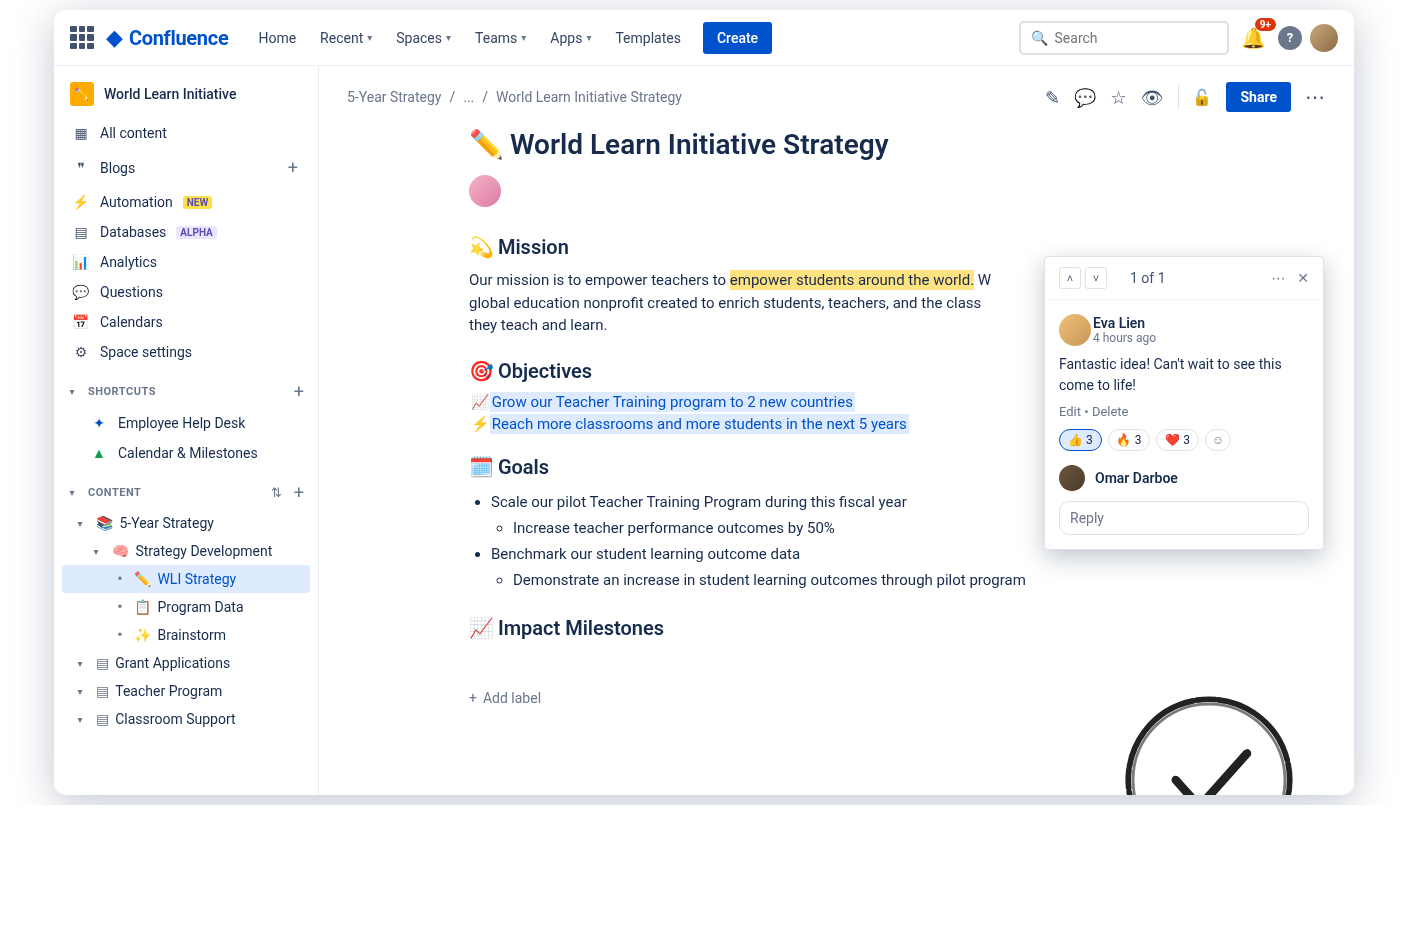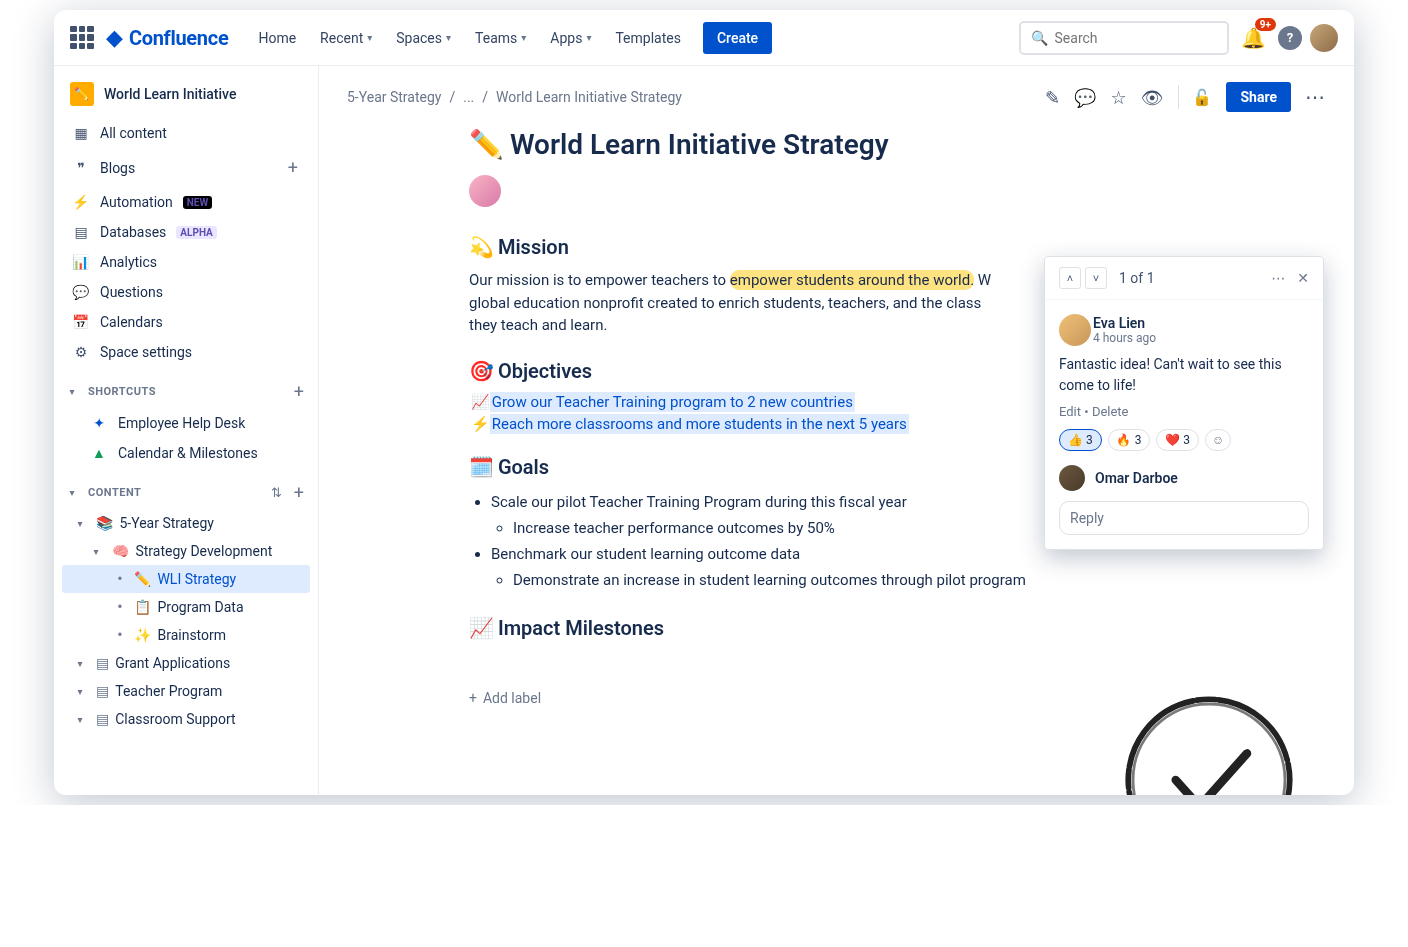--- a/index.html
+++ b/index.html
@@ -29,21 +29,21 @@
 
 .body-wrap { flex: 1; display: flex; overflow: hidden; }
 .sidebar { width: 265px; border-right: 1px solid #EBECF0; overflow-y: auto; padding-bottom: 20px; }
 .space-header { display: flex; align-items: center; padding: 16px 16px 12px; gap: 10px; }
 .space-icon { width: 24px; height: 24px; background: #FFAB00; border-radius: 3px; display: flex; align-items: center; justify-content: center; font-size: 12px; }
 .space-name { font-size: 14px; font-weight: 500; color: #172B4D; }
 .side-list { padding: 0 8px; }
 .side-item { display: flex; align-items: center; gap: 10px; padding: 7px 10px; font-size: 14px; color: #172B4D; border-radius: 3px; cursor: pointer; position: relative; }
 .side-item .icon { width: 18px; text-align: center; color: #42526E; font-size: 14px; }
 .lozenge { font-size: 10px; font-weight: 700; padding: 1px 4px; border-radius: 3px; }
-.lozenge.new { background: #000000; color: #5E4DB2; }
+.lozenge.new { background: #fde047; color: #5E4DB2; }
 .lozenge.alpha { background: #EAE6FF; color: #5E4DB2; }
 .side-section { display: flex; align-items: center; padding: 12px 12px 4px 8px; gap: 6px; }
 .side-section .chev-btn { width: 20px; height: 20px; display: flex; align-items: center; justify-content: center; font-size: 10px; color: #6B778C; cursor: pointer; border-radius: 3px; }
 .side-section-label { font-size: 11px; font-weight: 700; color: #6B778C; letter-spacing: 0.5px; flex: 1; }
 .tree-item { display: flex; align-items: center; gap: 6px; padding: 6px 8px 6px 0; font-size: 14px; color: #172B4D; cursor: pointer; border-radius: 3px; }
 .tree-item.selected { background: #DEEBFF; color: #0052CC; }
 .tree-item .chev-btn { width: 20px; font-size: 10px; color: #6B778C; text-align: center; }
 .tree-item .bul { width: 16px; text-align: center; color: #6B778C; font-size: 16px; line-height: 1; }
 .tree-item .emoji { font-size: 14px; }
 .indent-0 { padding-left: 8px; }
@@ -67,33 +67,33 @@
 .page-body { padding: 8px 60px 40px 150px; max-width: 960px; }
 .page-title { font-size: 28px; font-weight: 600; color: #172B4D; display: flex; align-items: center; gap: 6px; margin-bottom: 14px; }
 .meta-row { display: flex; align-items: flex-start; gap: 12px; margin-bottom: 28px; }
 .author-avatar { width: 32px; height: 32px; border-radius: 50%; background: linear-gradient(135deg,#f8b4c4,#d97aa8); flex-shrink: 0; }
 .meta-text { font-size: 12px; color: #6B778C; line-height: 1.6; }
 .meta-text .author { color: #42526E; }
 .meta-sep { margin: 0 4px; }
 
 h2.section-h { font-size: 20px; font-weight: 600; color: #172B4D; margin: 22px 0 10px; display: flex; align-items: center; gap: 4px; }
 .body-text { font-size: 15px; color: #172B4D; line-height: 1.5; }
-.highlight { background: #FFE380; padding: 1px 0; border-radius: 9px; }
+.highlight { background: #FFE380; padding: 1px 0; }
 .obj-link { display: block; font-size: 15px; margin: 4px 2px; }
 .obj-link a { color: #0052CC; text-decoration: none; background: #DEEBFF; padding: 1px 2px; }
 .goal-list { padding-left: 22px; font-size: 15px; color: #172B4D; line-height: 1.75; }
 .goal-list ul { padding-left: 22px; list-style: circle; }
 .add-label { display: flex; align-items: center; gap: 6px; font-size: 14px; color: #6B778C; margin-top: 50px; cursor: pointer; }
 
 
 .comment-panel { position: absolute; top: 190px; right: 30px; width: 280px; background: #fff; border-radius: 4px; box-shadow: 0 8px 24px rgba(9,30,66,0.25); border: 1px solid #DFE1E6; }
 .comment-head { display: flex; align-items: center; padding: 10px 14px; border-bottom: 1px solid #F4F5F7; font-size: 14px; color: #42526E; }
 .comment-nav { display: flex; gap: 4px; }
 .comment-nav span { width: 22px; height: 22px; display: flex; align-items: center; justify-content: center; border: 1px solid #DFE1E6; border-radius: 3px; font-size: 11px; cursor: pointer; }
-.comment-count { margin-left: 12px; font-size: 14px; }
+.comment-count { margin-left: 23px; font-size: 14px; }
 .comment-head-right { margin-left: auto; display: flex; gap: 12px; align-items: center; }
 .comment-body { padding: 14px; }
 .commenter-row { display: flex; align-items: center; gap: 2px; margin-bottom: 6px; }
 .commenter-avatar { width: 32px; height: 32px; border-radius: 50%; background: linear-gradient(135deg,#f0c078,#c8975a); }
 .commenter-name { font-size: 14px; font-weight: 600; color: #172B4D; }
 .commenter-time { font-size: 12px; color: #6B778C; }
 .comment-text { font-size: 14px; color: #172B4D; line-height: 1.5; margin: 8px 0; }
 .comment-actions { font-size: 13px; color: #6B778C; margin-bottom: 10px; }
 .comment-actions span { cursor: pointer; }
 .reactions { display: flex; gap: 6px; margin-bottom: 14px; }

